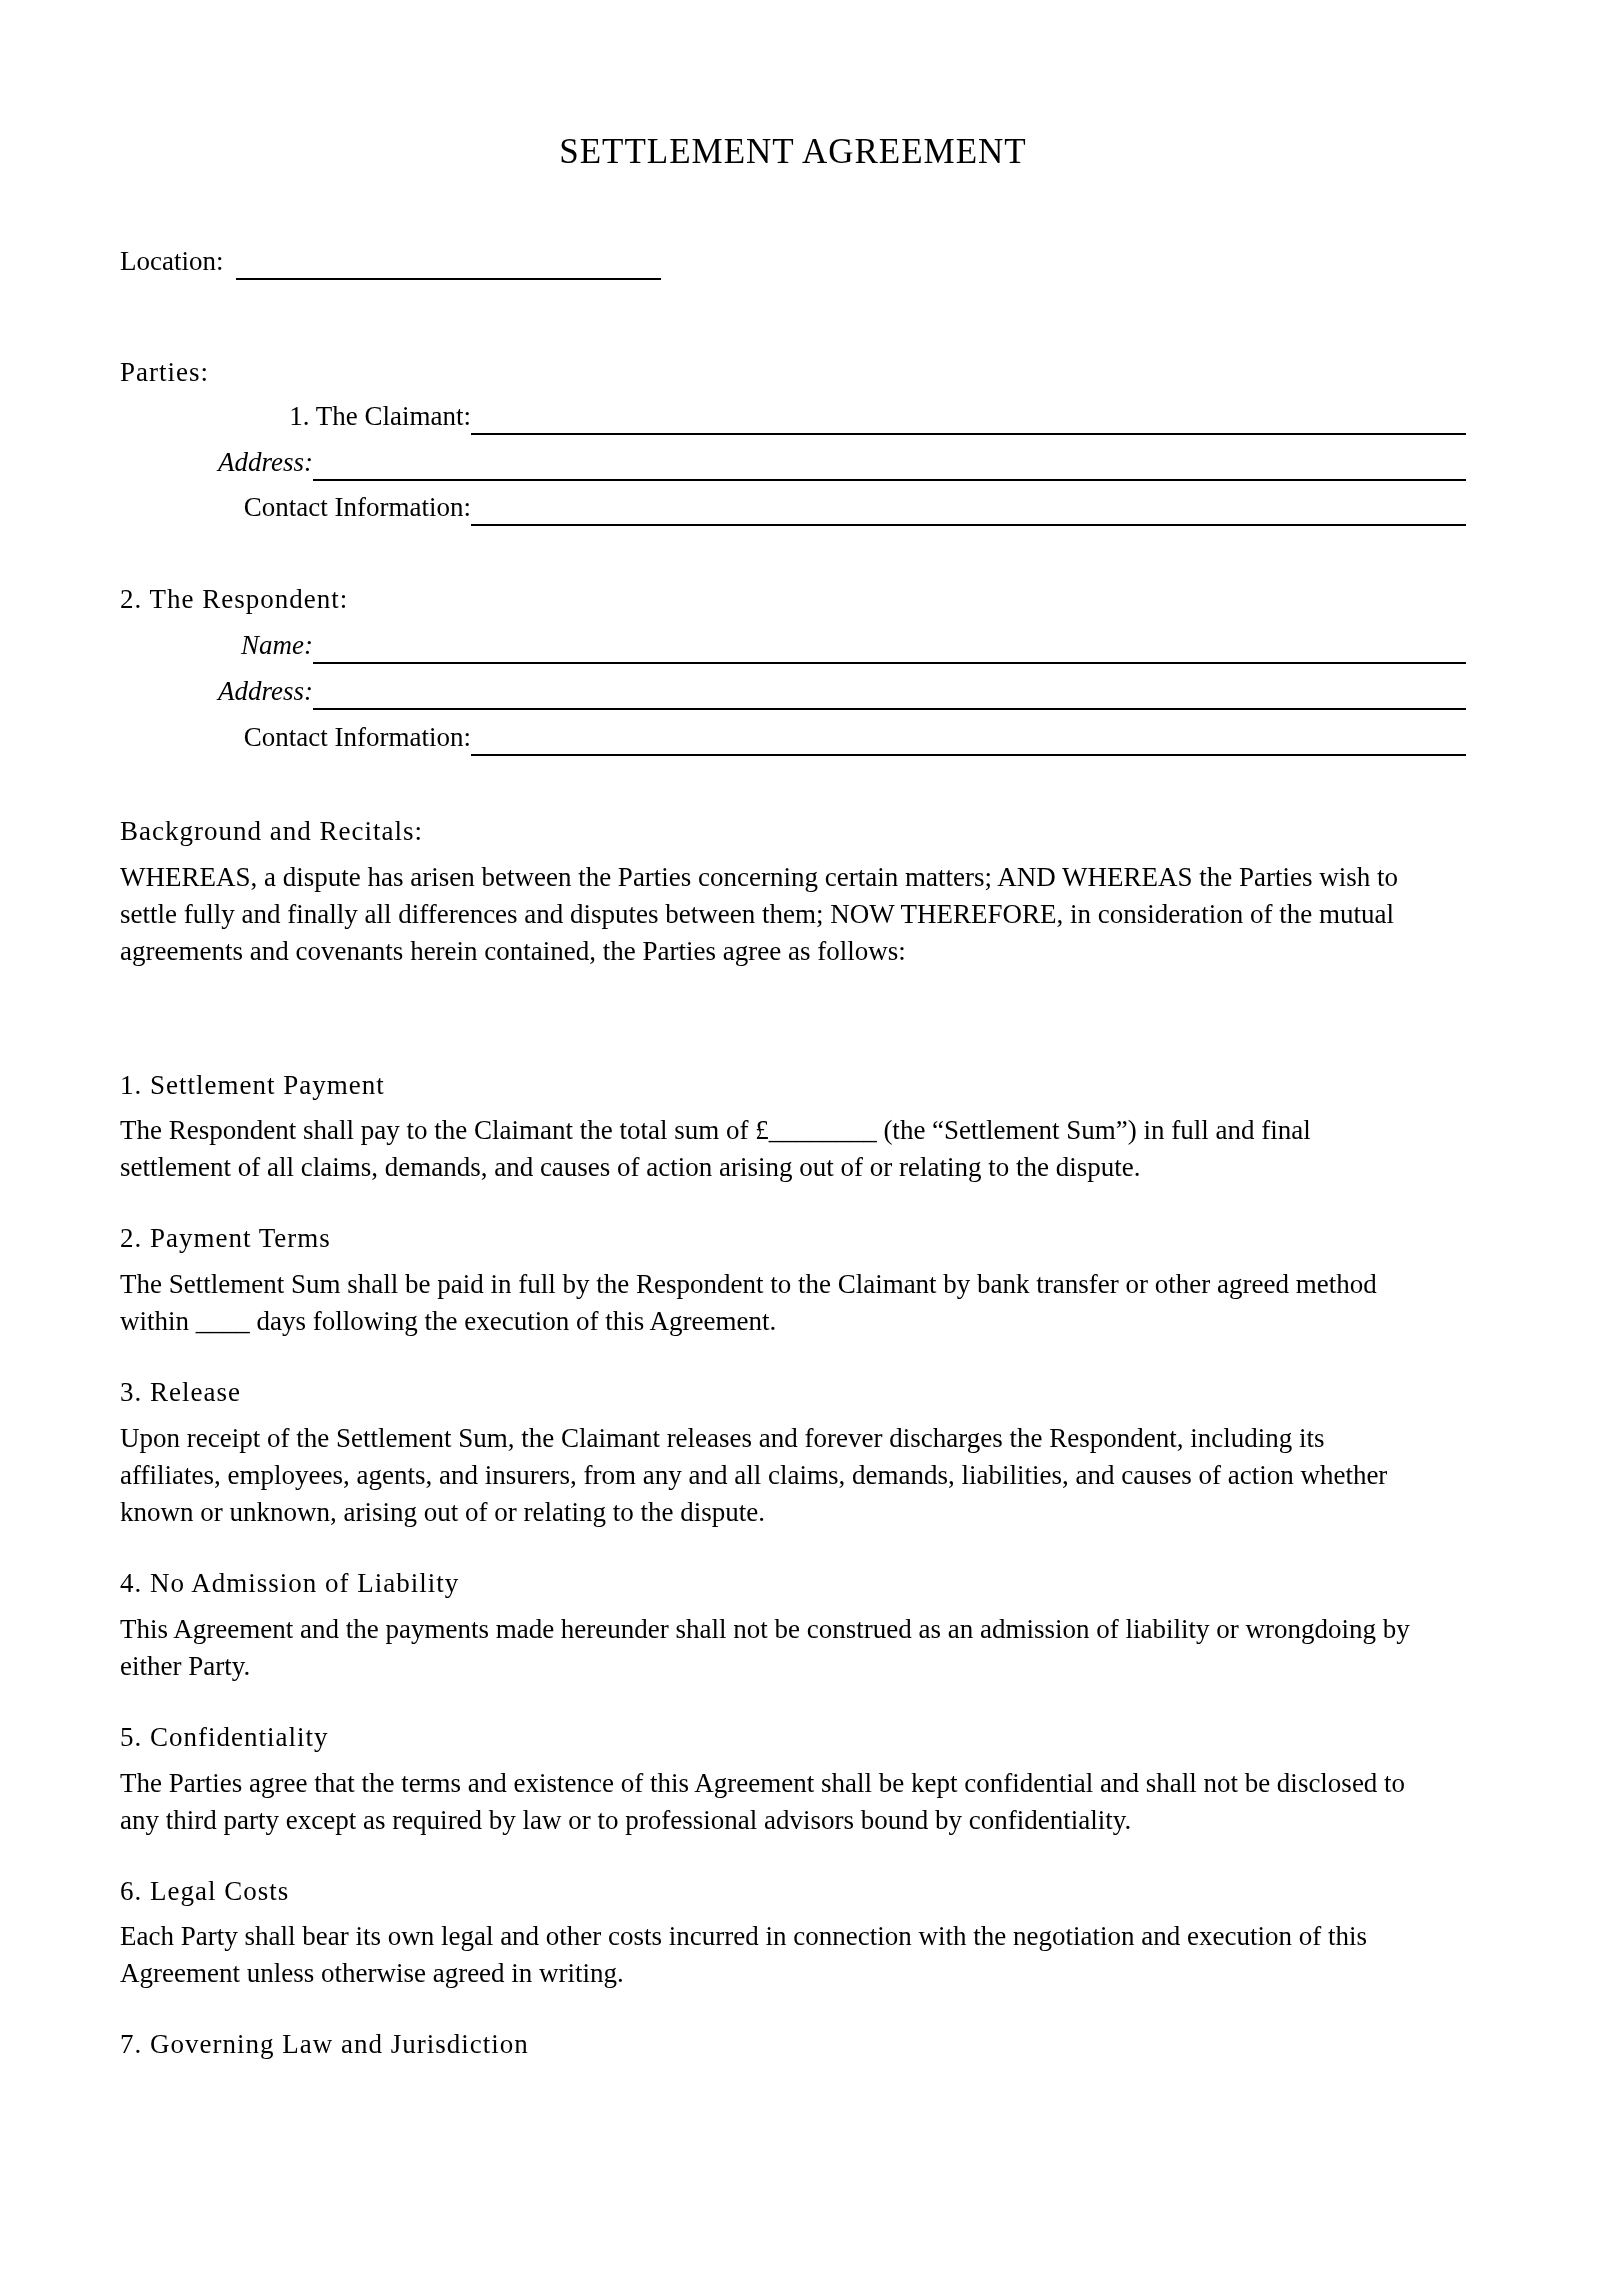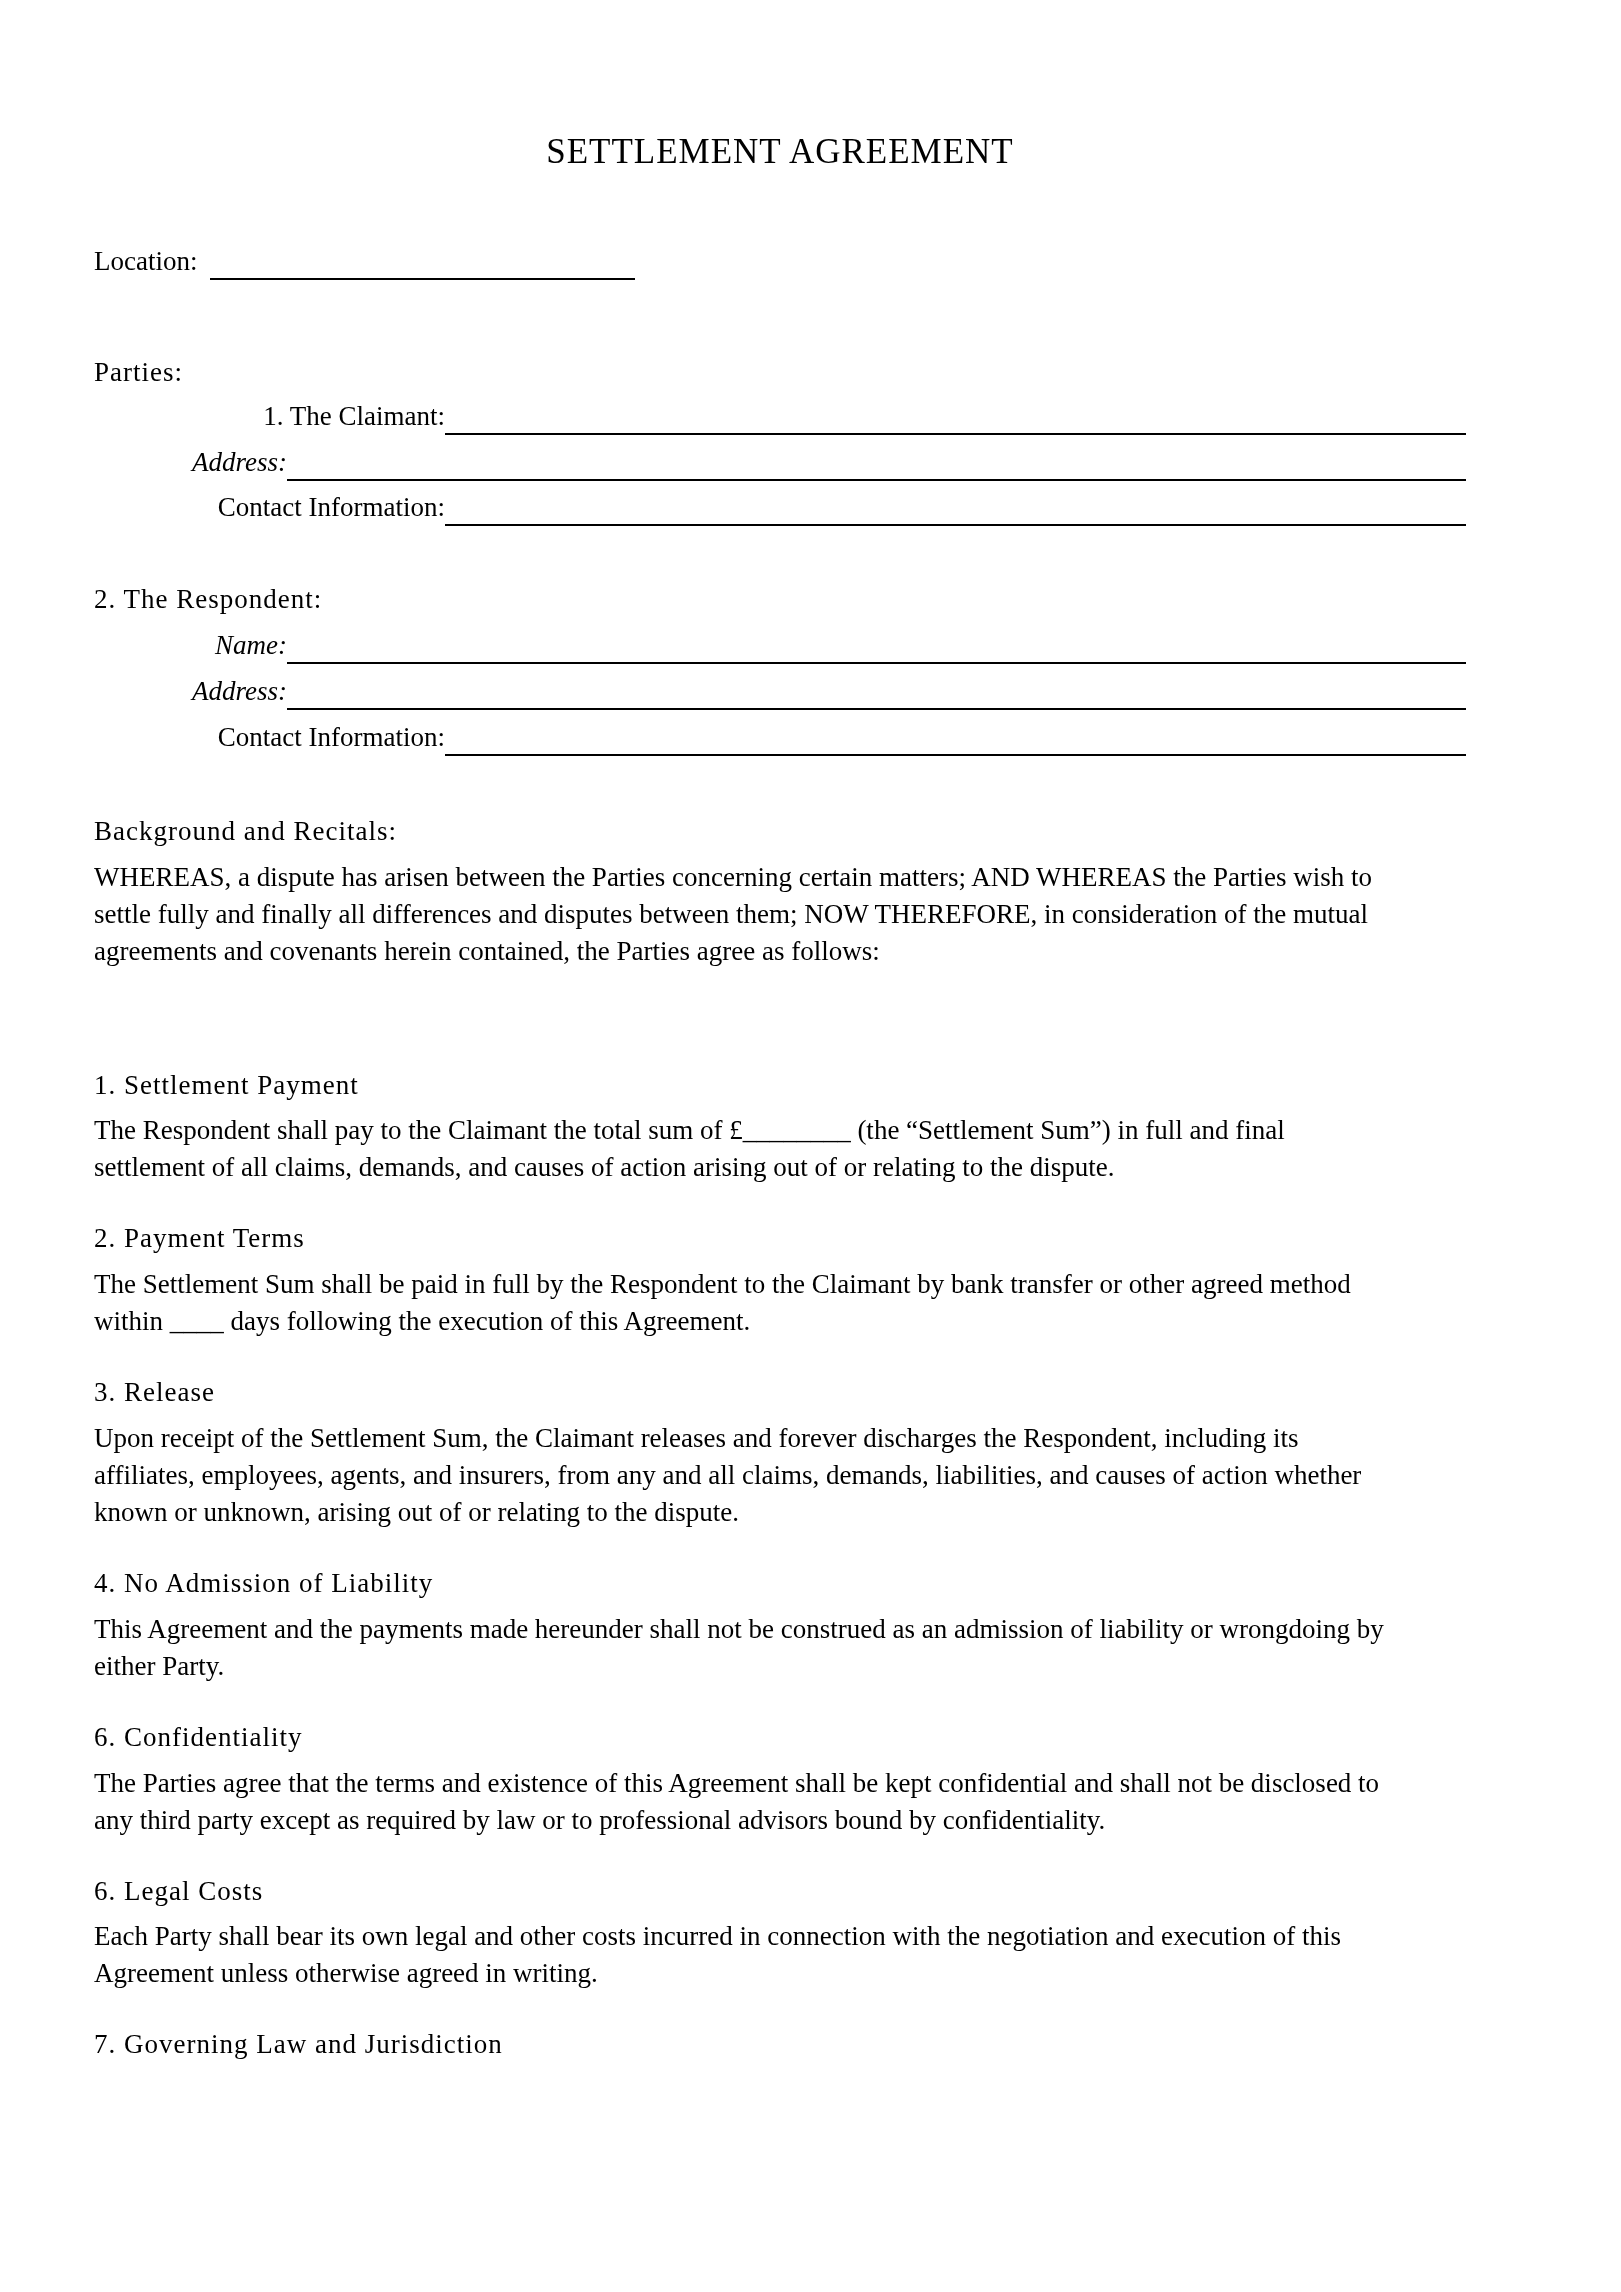--- a/index.html
+++ b/index.html
@@ -3,21 +3,21 @@
 <meta charset="utf-8">
 <style>
   html, body { margin: 0; padding: 0; background: #ffffff; }
   .page {
     position: relative;
     width: 1621px;
     height: 2293px;
     margin: 0 auto;
     background: #ffffff;
     box-sizing: border-box;
-    padding: 130px 155px 0 94px;
+    padding: 130px 155px 0 120px;
     font-family: "Liberation Serif", "DejaVu Serif", serif;
     font-size: 27px;
     color: #000000;
     overflow: hidden;
   }
   .doc-title {
     text-align: center;
     font-size: 35px;
     line-height: 43px;
     letter-spacing: 1px;
@@ -132,21 +132,21 @@
 known or unknown, arising out of or relating to the dispute.</div>
   </div>
 
   <div class="section">
     <div class="heading">4. No Admission of Liability</div>
     <div class="para">This Agreement and the payments made hereunder shall not be construed as an admission of liability or wrongdoing by
 either Party.</div>
   </div>
 
   <div class="section">
-    <div class="heading">6. Confidentiality</div>
+    <div class="heading">5. Confidentiality</div>
     <div class="para">The Parties agree that the terms and existence of this Agreement shall be kept confidential and shall not be disclosed to
 any third party except as required by law or to professional advisors bound by confidentiality.</div>
   </div>
 
   <div class="section">
     <div class="heading">6. Legal Costs</div>
     <div class="para">Each Party shall bear its own legal and other costs incurred in connection with the negotiation and execution of this
 Agreement unless otherwise agreed in writing.</div>
   </div>
 

